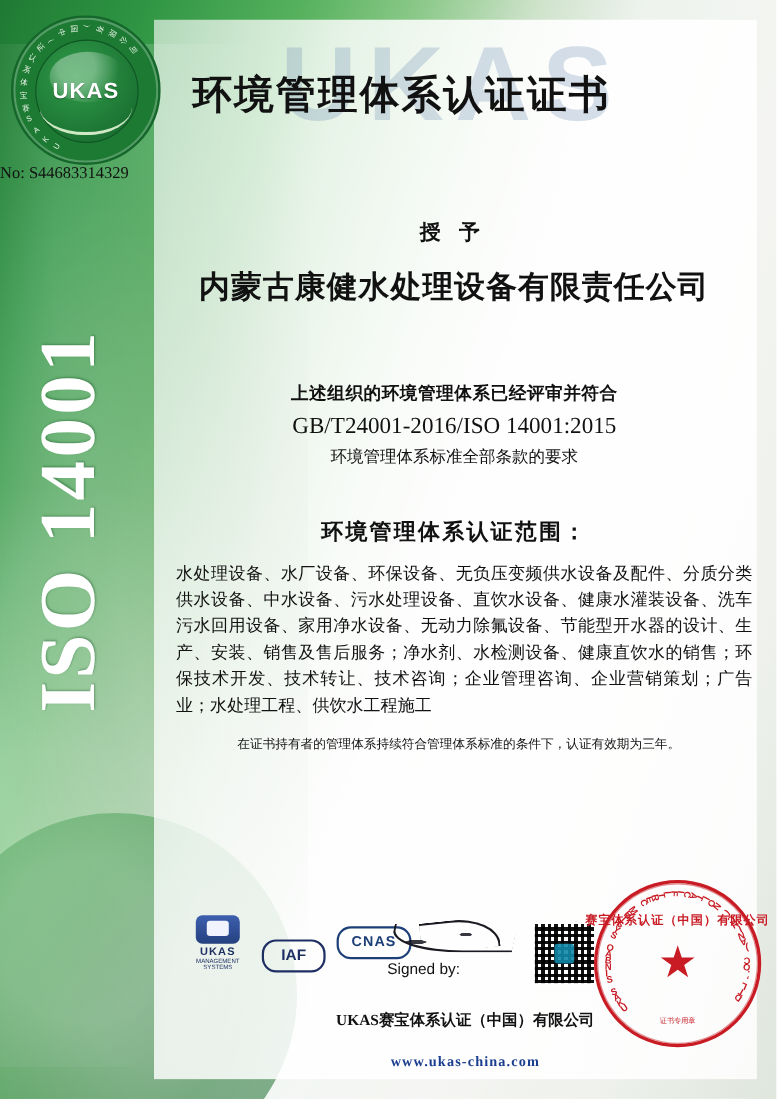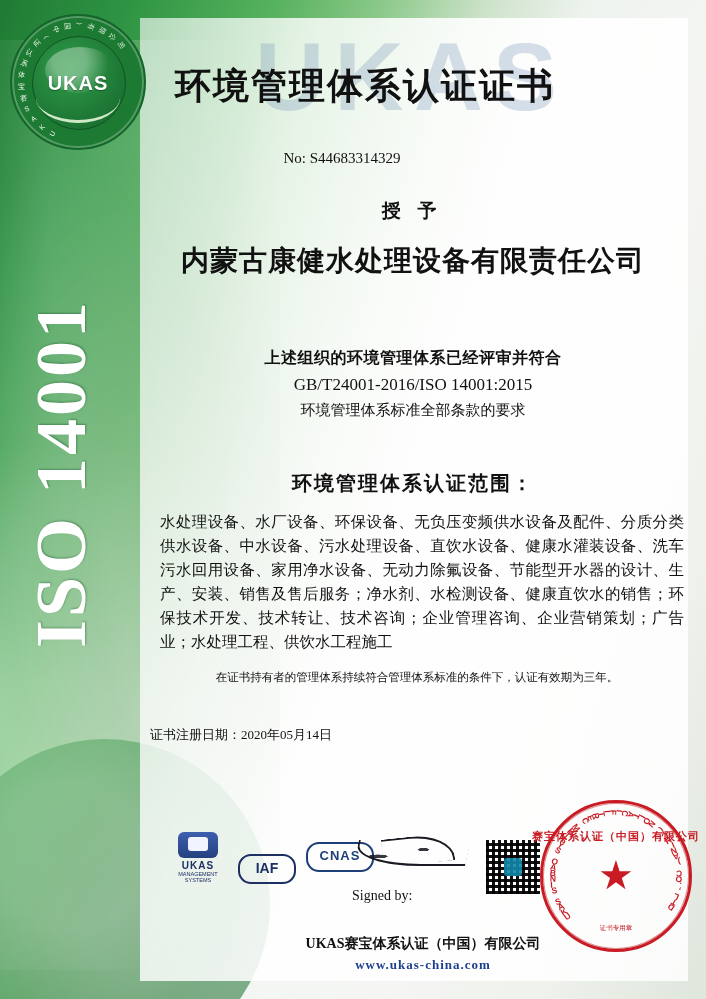--- a/index.html
+++ b/index.html
@@ -90,21 +90,21 @@
     font-family:"Liberation Serif",serif;
     text-shadow:1px 1px 2px rgba(0,60,20,.35);
   }
   
   .headline{
     position:absolute;left:175px;top:62px;width:520px;
     font-family:"Liberation Serif",serif;font-weight:bold;font-size:36px;color:#111;
     letter-spacing:2px;
   }
   .certno{
-    position:absolute;left:0;right:22px;top:150px;text-align:center;
+    position:absolute;left:0;right:22px;top:150px;text-align:left;
     font-size:15px;color:#111;font-family:"Liberation Serif",serif;
   }
   .award{
     position:absolute;left:140px;right:22px;top:198px;text-align:center;
     font-size:19px;font-weight:bold;color:#111;letter-spacing:6px;
     font-family:"Liberation Serif",serif;
   }
   .company{
     position:absolute;left:140px;right:20px;top:242px;text-align:center;
     font-size:28px;font-weight:bold;color:#111;letter-spacing:1px;
@@ -112,21 +112,21 @@
   }
   .address{
     position:absolute;left:140px;right:20px;top:296px;text-align:center;
     font-size:13.5px;color:#111;font-family:"Liberation Serif",serif;
   }
   .std{
     position:absolute;left:140px;right:20px;top:348px;text-align:center;
     font-family:"Liberation Serif",serif;color:#111;
   }
   .std .l1{font-size:16px;font-weight:bold;letter-spacing:.5px;}
-  .std .l2{font-size:17px;margin-top:6px;}
+  .std .l2{font-size:21px;margin-top:6px;}
   .std .l3{font-size:15px;margin-top:6px;}
   .scope-title{
     position:absolute;left:140px;right:20px;top:470px;text-align:center;
     font-size:20px;font-weight:bold;color:#111;letter-spacing:2px;
     font-family:"Liberation Serif",serif;
   }
   .scope-body{
     position:absolute;left:160px;right:22px;top:510px;
     font-size:15.5px;line-height:1.55;color:#111;text-align:justify;
     font-family:"Liberation Serif",serif;
@@ -180,21 +180,21 @@
     content:"";position:absolute;left:4px;top:4px;width:110px;height:24px;
     border-bottom:2px solid #1a1a22;border-left:2px solid #1a1a22;
     border-radius:0 0 0 60% / 0 0 0 80%;transform:skewX(-12deg);
   }
   .signature .scribble:after{
     content:"";position:absolute;left:30px;top:0px;width:70px;height:26px;
     border-top:2px solid #1a1a22;border-right:2px solid #1a1a22;
     border-radius:0 60% 0 0 / 0 90% 0 0;transform:rotate(-6deg);
   }
   .signature .label{
-    font-size:14px;color:#111;font-family:Liberation Serif, serif;margin-top:18px;
+    font-size:14px;color:#111;font-family:Liberation Sans, sans-serif;margin-top:2px;
   }
   .qr{
     position:absolute;left:484px;top:838px;width:54px;height:54px;
     background:
       repeating-linear-gradient(90deg,#111 0 3px,#fff 3px 6px),
       repeating-linear-gradient(0deg,#111 0 3px,#fff 3px 6px);
     background-blend-mode:multiply;
     border:2px solid #fff;
   }
   .qr:after{
@@ -220,21 +220,21 @@
   }
   .seal .code{
     position:absolute;left:50%;bottom:16px;transform:translateX(-50%);
     font-size:6.5px;white-space:nowrap;
   }
   .footer{
     position:absolute;left:140px;right:0;bottom:26px;text-align:center;
     font-family:"Liberation Serif",serif;
   }
   .footer .f1{font-size:14px;font-weight:bold;color:#111;}
-  .footer .f2{font-size:13px;font-weight:bold;color:#1b3f8f;margin-top:4px;letter-spacing:1px;}
+  .footer .f2{font-size:13px;font-weight:bold;color:#1b3f8f;margin-top:20px;letter-spacing:1px;}
 </style>
 </head>
 <body>
 
 <div class="cert">
 
   <div class="globe-tex"></div>
   <div class="globe-bottom"></div>
 
   <div class="panel"></div>
@@ -287,23 +287,20 @@
   </div>
 
   <div class="scope-title">环境管理体系认证范围：</div>
   <div class="scope-body">水处理设备、水厂设备、环保设备、无负压变频供水设备及配件、分质分类供水设备、中水设备、污水处理设备、直饮水设备、健康水灌装设备、洗车污水回用设备、家用净水设备、无动力除氟设备、节能型开水器的设计、生产、安装、销售及售后服务；净水剂、水检测设备、健康直饮水的销售；环保技术开发、技术转让、技术咨询；企业管理咨询、企业营销策划；广告业；水处理工程、供饮水工程施工</div>
 
   <div class="note">
     <div>在证书持有者的管理体系持续符合管理体系标准的条件下，认证有效期为三年。</div>
   </div>
 
   <div class="dates">
-    <div>
-      <span>证书注册日期：</span><span>2020年05月14日</span>
-    </div>
   </div>
 
   <div class="marks">
     <div class="mark ukas-small">
       <div class="crown"></div>
       <div class="t1">UKAS</div>
       <div class="t2">MANAGEMENT SYSTEMS</div>
     </div>
     <div class="mark iaf">
       <div class="box">IAF</div>

